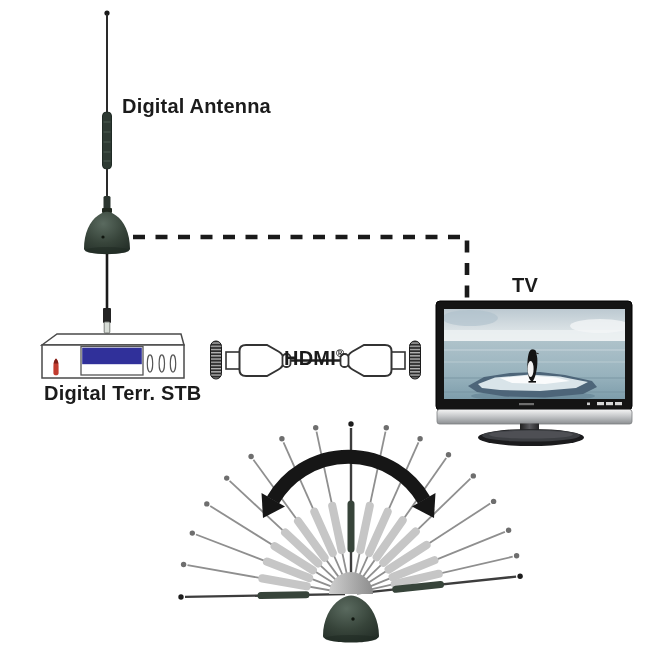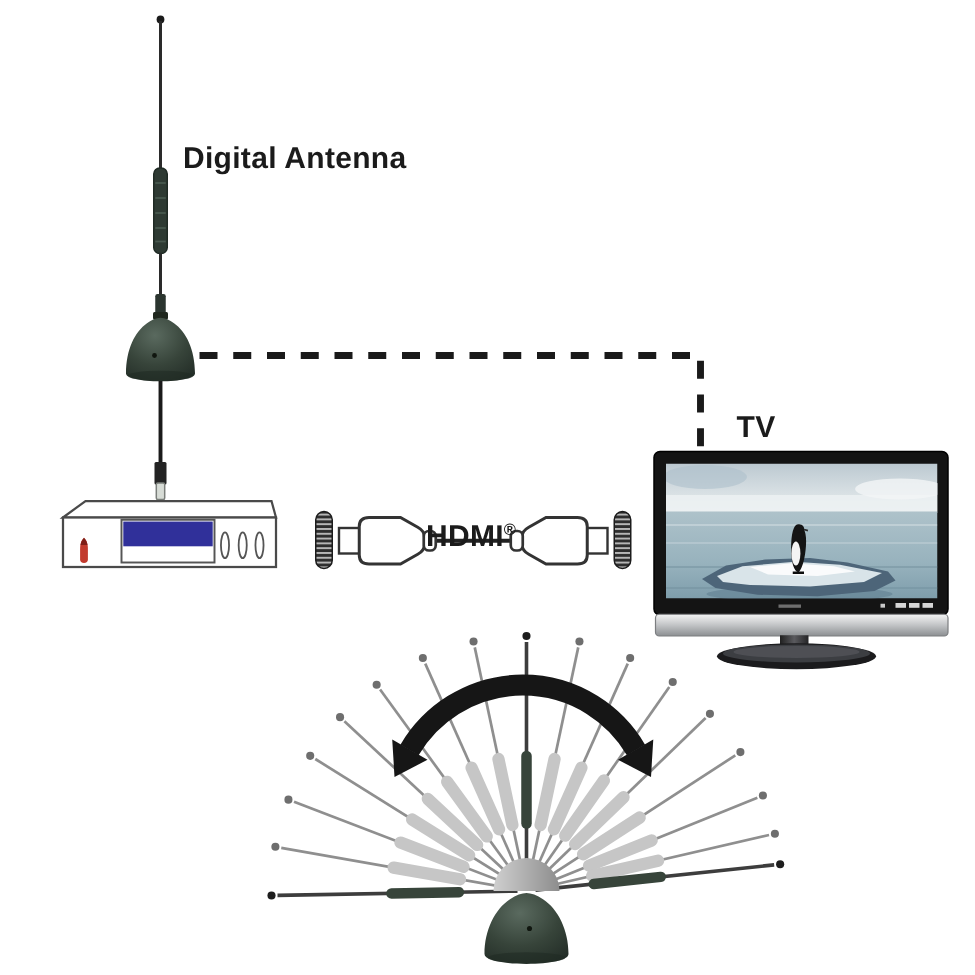--- a/index.html
+++ b/index.html
@@ -8,21 +8,21 @@
     font-family:"Liberation Sans", sans-serif;overflow:hidden;
   }
   .stage svg{position:absolute;left:0;top:0;}
   .lbl{
     position:absolute;font-weight:bold;color:#1b1b1b;font-size:20px;
     white-space:nowrap;letter-spacing:0.2px;text-align:center;
   }
   .lbl-antenna{left:122px;top:95px;}
   .lbl-stb{left:44px;top:382px;}
   .lbl-hdmi{left:284px;top:325px;margin-top:22px;}
-  .lbl-tv{left:491px;top:274px;}
+  .lbl-tv{left:512px;top:274px;}
   .lbl sup{font-size:11px;vertical-align:super;}
 </style>
 </head>
 <body>
 
 <div class="stage">
 
   <svg width="650" height="650" viewBox="0 0 650 650">
     <defs>
       <radialGradient id="bellGrad" cx="42%" cy="28%" r="85%">
@@ -234,19 +234,22 @@
         <path d="M273,500 A87.5,87.5 0 0 1 424,500" fill="none" stroke="#161616" stroke-width="14"></path>
         <polygon points="263,518 261.5,493 285,506.5" fill="#161616"></polygon>
         <polygon points="434,518 435.5,493 412,506.5" fill="#161616"></polygon>
       </g>
     </g>
   </svg>
 
   <div class="lbl lbl-antenna">
     <span>Digital Antenna</span>
   </div>
+  <div class="lbl lbl-stb">
+    <span>Digital Terr. STB</span>
+  </div>
   <div class="lbl lbl-hdmi">
     <span>HDMI</span><sup>®</sup>
   </div>
   <div class="lbl lbl-tv">
     <span>TV</span>
   </div>
 </div>
 
 </body></html>

